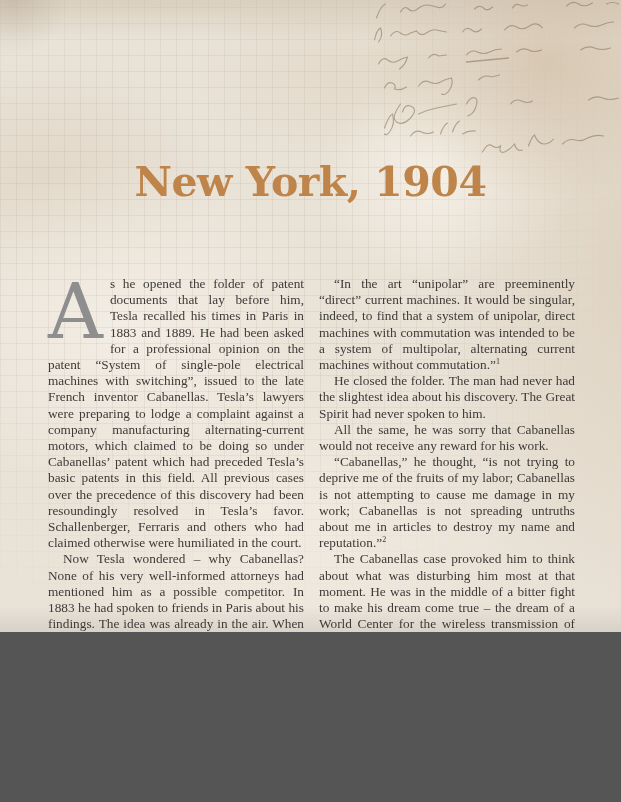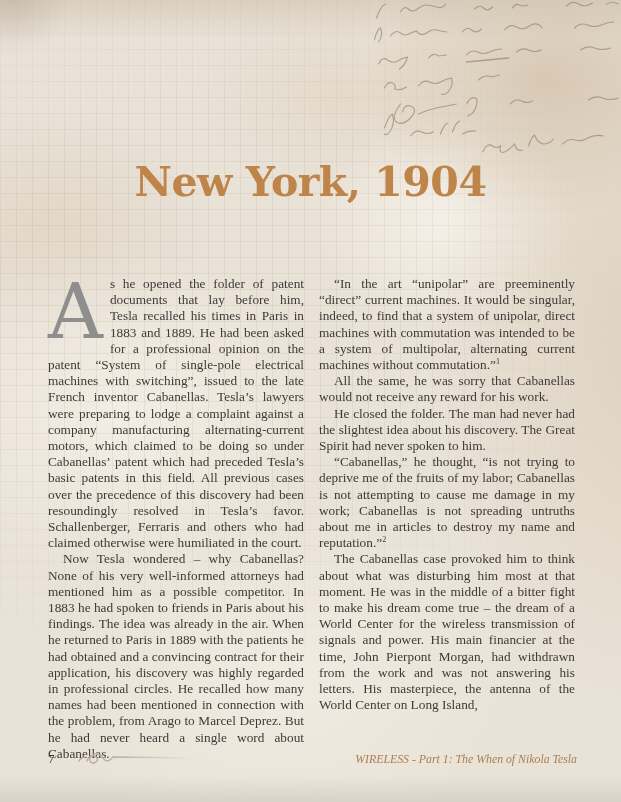--- a/index.html
+++ b/index.html
@@ -1,17 +1,17 @@
 <!DOCTYPE html>
 <html lang="en"><head>
 <meta charset="utf-8">
 <style>
   html,body{margin:0;padding:0;background:#555;}
   .page{
-    position:relative;width:621px;height:802px;overflow:hidden;
+    position:relative;width:621px;height:632px;overflow:hidden;
     background-color:#e9e2d7;
     background-image:
       radial-gradient(circle 80px at 2% 0%, rgba(140,125,105,0.22), transparent 70%),
       linear-gradient(180deg, rgba(184,166,140,0.30), rgba(184,166,140,0) 40px),
       linear-gradient(0deg, rgba(186,182,175,0.38), rgba(186,182,175,0) 26px),
       radial-gradient(ellipse 260px 190px at 88% 10%, rgba(203,182,154,0.55), transparent 72%),
       radial-gradient(ellipse 300px 520px at 103% 42%, rgba(208,190,164,0.42), transparent 72%),
       radial-gradient(ellipse 190px 150px at 72% 28%, rgba(255,252,245,0.55), transparent 70%),
       radial-gradient(ellipse 300px 240px at 20% 52%, rgba(249,245,238,0.6), transparent 70%),
       radial-gradient(ellipse 340px 250px at 45% 84%, rgba(247,242,233,0.55), transparent 70%),
@@ -74,22 +74,22 @@
 
   <h1 class="title">New York, 1904</h1>
 
   <div class="columns">
     <div class="col" id="col1">
         <p class="first"><span class="dropcap">A</span>s he opened the folder of patent documents that lay before him, Tesla recalled his times in Paris in 1883 and 1889. He had been asked for a professional opinion on the patent “System of single-pole electrical machines with switching”, issued to the late French inventor Cabanellas. Tesla’s lawyers were preparing to lodge a complaint against a company manufacturing alternating-current motors, which claimed to be doing so under Cabanellas’ patent which had preceded Tesla’s basic patents in this field. All previous cases over the precedence of this discovery had been resoundingly resolved in Tesla’s favor. Schallenberger, Ferraris and others who had claimed otherwise were humiliated in the court.</p>
         <p>Now Tesla wondered – why Cabanellas? None of his very well-informed attorneys had mentioned him as a possible competitor. In 1883 he had spoken to friends in Paris about his findings. The idea was already in the air. When he returned to Paris in 1889 with the patients he had obtained and a convincing contract for their application, his discovery was highly regarded in professional circles. He recalled how many names had been mentioned in connection with the problem, from Arago to Marcel Deprez. But he had never heard a single word about Cabanellas.</p>
       </div>
     <div class="col" id="col2">
         <p>“In the art “unipolar” are preeminently “direct” current machines. It would be singular, indeed, to find that a system of unipolar, direct machines with commutation was intended to be a system of multipolar, alternating current machines without commutation.”<sup>1</sup></p>
+        <p>He closed the folder. The man had never had the slightest idea about his discovery. The Great Spirit had never spoken to him.</p>
         <p>All the same, he was sorry that Cabanellas would not receive any reward for his work.</p>
-        <p>He closed the folder. The man had never had the slightest idea about his discovery. The Great Spirit had never spoken to him.</p>
         <p>“Cabanellas,” he thought, “is not trying to deprive me of the fruits of my labor; Cabanellas is not attempting to cause me damage in my work; Cabanellas is not spreading untruths about me in articles to destroy my name and reputation.”<sup>2</sup></p>
         <p>The Cabanellas case provoked him to think about what was disturbing him most at that moment. He was in the middle of a bitter fight to make his dream come true – the dream of a World Center for the wireless transmission of signals and power. His main financier at the time, John Pierpont Morgan, had withdrawn from the work and was not answering his letters. His masterpiece, the antenna of the World Center on Long Island,</p>
       </div>
   </div>
 
   <div class="footer">
     <span class="pagenum">7</span>
     <svg class="flourish" viewBox="0 0 120 14" aria-hidden="true">
       <defs>
         <linearGradient id="fade" x1="0" y1="0" x2="1" y2="0">

